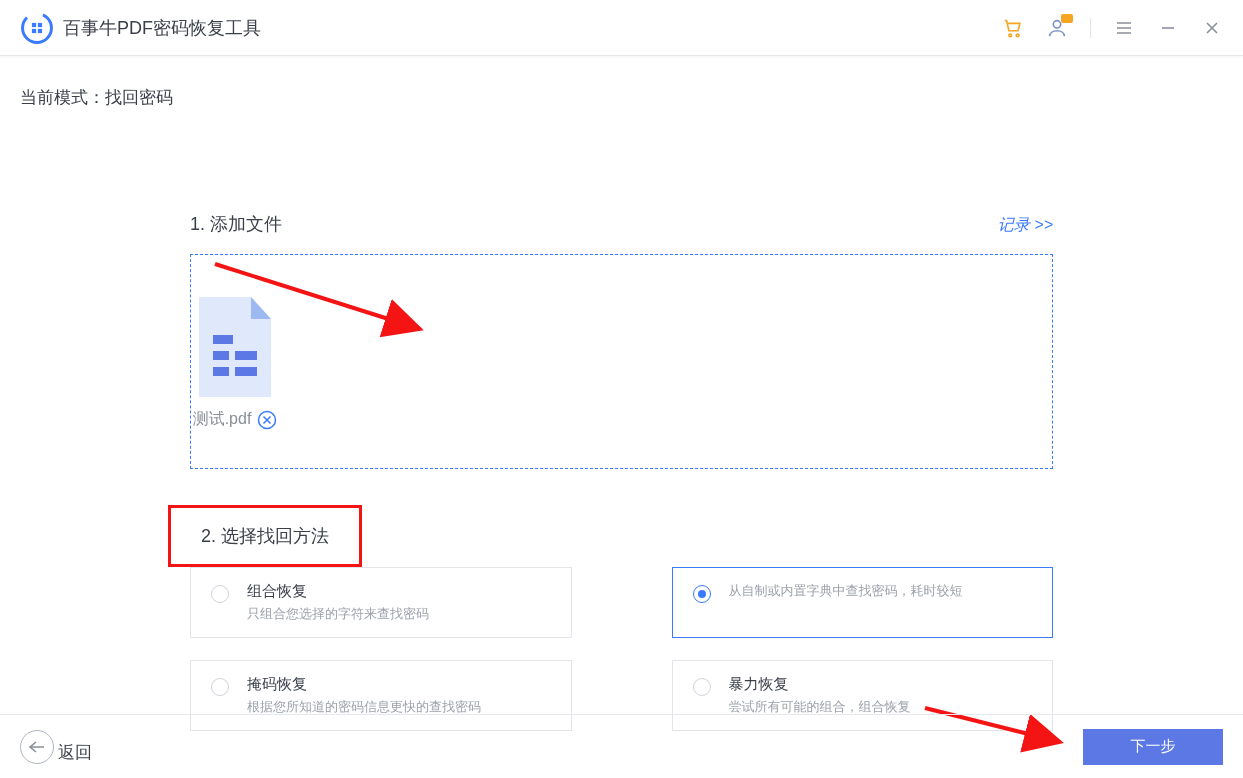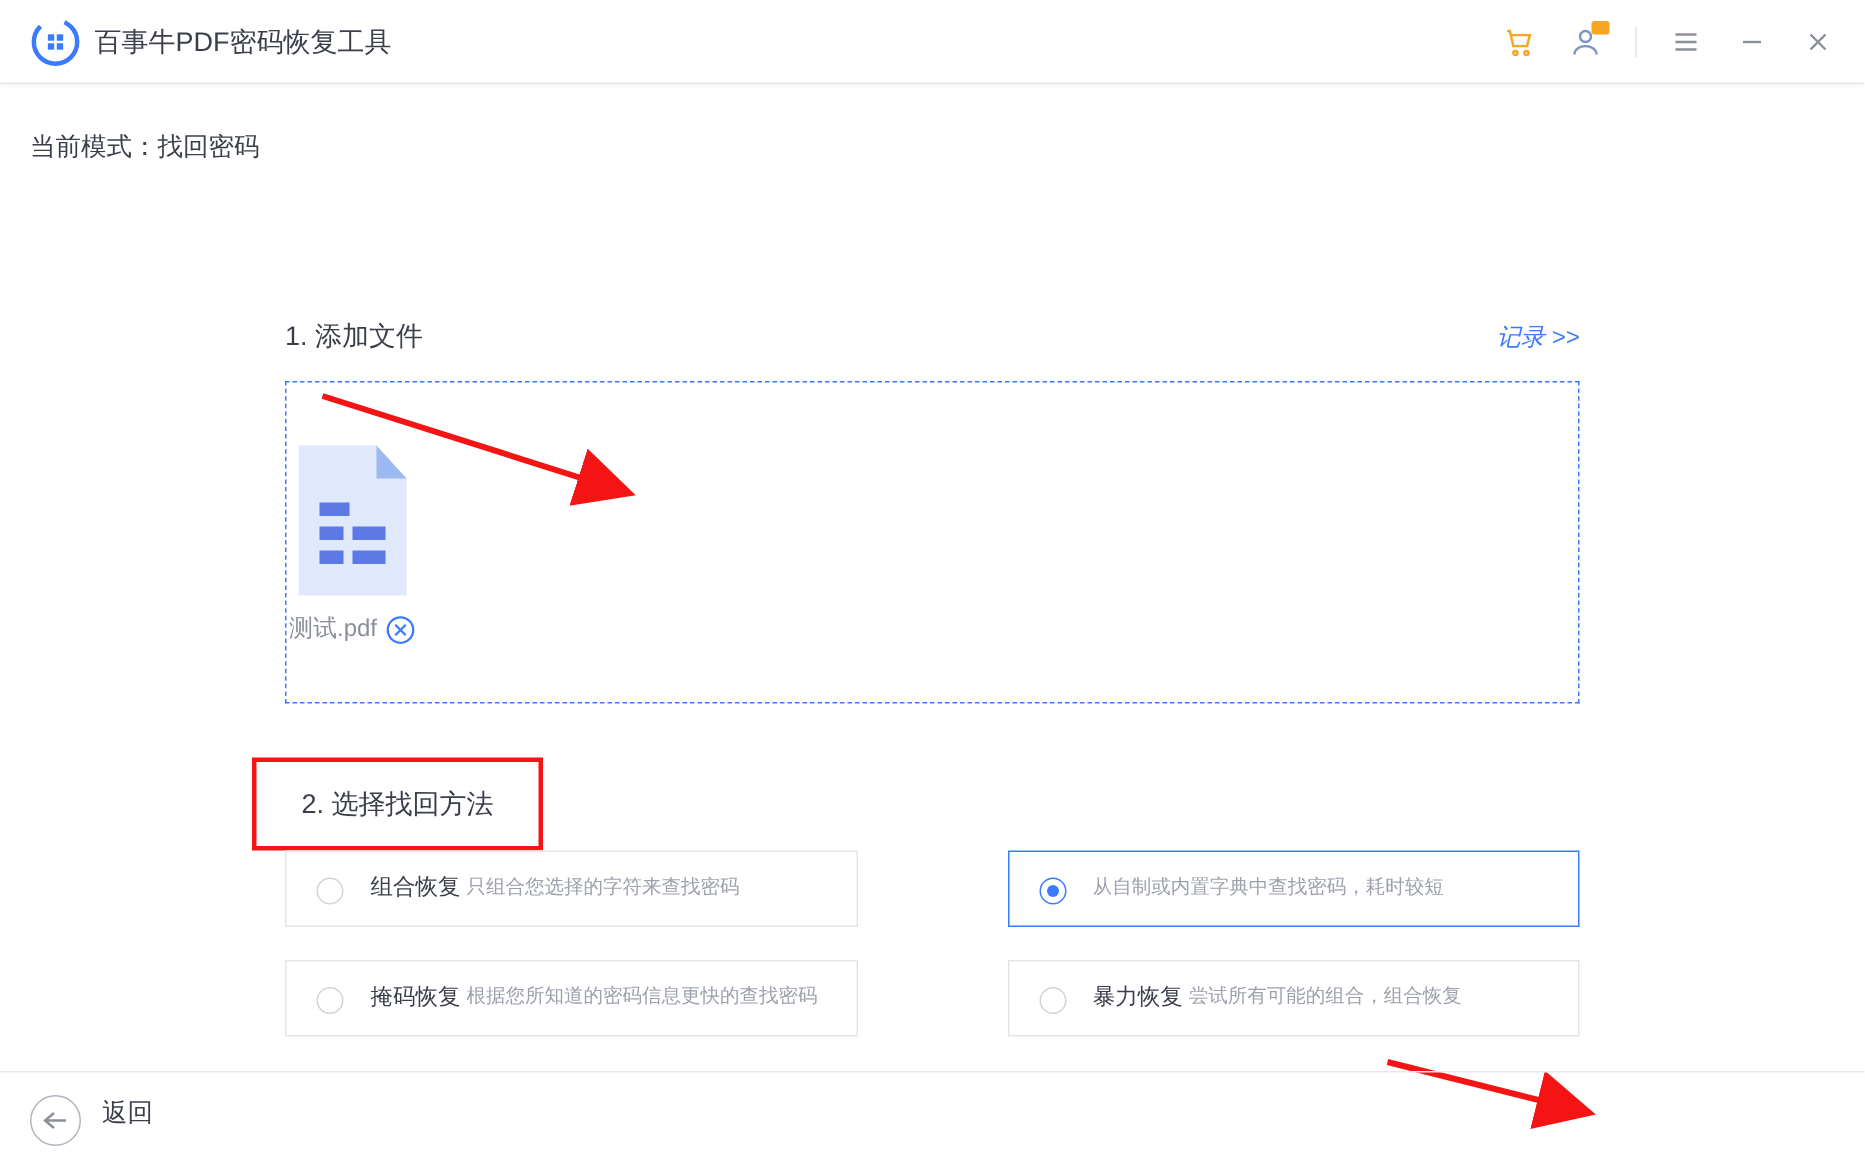--- a/index.html
+++ b/index.html
@@ -153,21 +153,21 @@
       width: 8px;
       height: 8px;
       border-radius: 50%;
       background: #3a7afe;
       top: 50%;
       left: 50%;
       transform: translate(-50%, -50%);
     }
     .method-texts {
       display: flex;
-      flex-direction: row;
+      flex-direction: column;
       gap: 4px;
     }
     .method-title {
       font-size: 15px;
       color: #3a3f4a;
     }
     .method-desc {
       font-size: 13px;
       color: #9ca1ab;
     }
@@ -177,22 +177,22 @@
       right: 0;
       bottom: 0;
       height: 64px;
       border-top: 1px solid #e5e8ed;
       display: flex;
       align-items: center;
       padding: 0 20px;
     }
     .back-btn {
       display: flex;
-      align-items: flex-start;
-      gap: 14px;
+      align-items: flex-end;
+      gap: 4px;
       cursor: pointer;
     }
     .back-circle {
       width: 34px;
       height: 34px;
       border-radius: 50%;
       border: 1.5px solid #b0b6c0;
       display: flex;
       align-items: center;
       justify-content: center;
@@ -358,13 +358,16 @@
 
 <div class="bottombar">
   <div class="back-btn">
     <div class="back-circle">
       <svg width="18" height="14" viewBox="0 0 18 14">
           <path d="M8 2 L2 7 L8 12 M2 7 H16" fill="none" stroke="#8a8f98" stroke-width="1.6"></path>
         </svg>
     </div>
     <span class="back-text">返回</span>
   </div>
+  <div class="next-btn">
+    <span>下一步</span>
+  </div>
 </div>
 
 </body></html>

